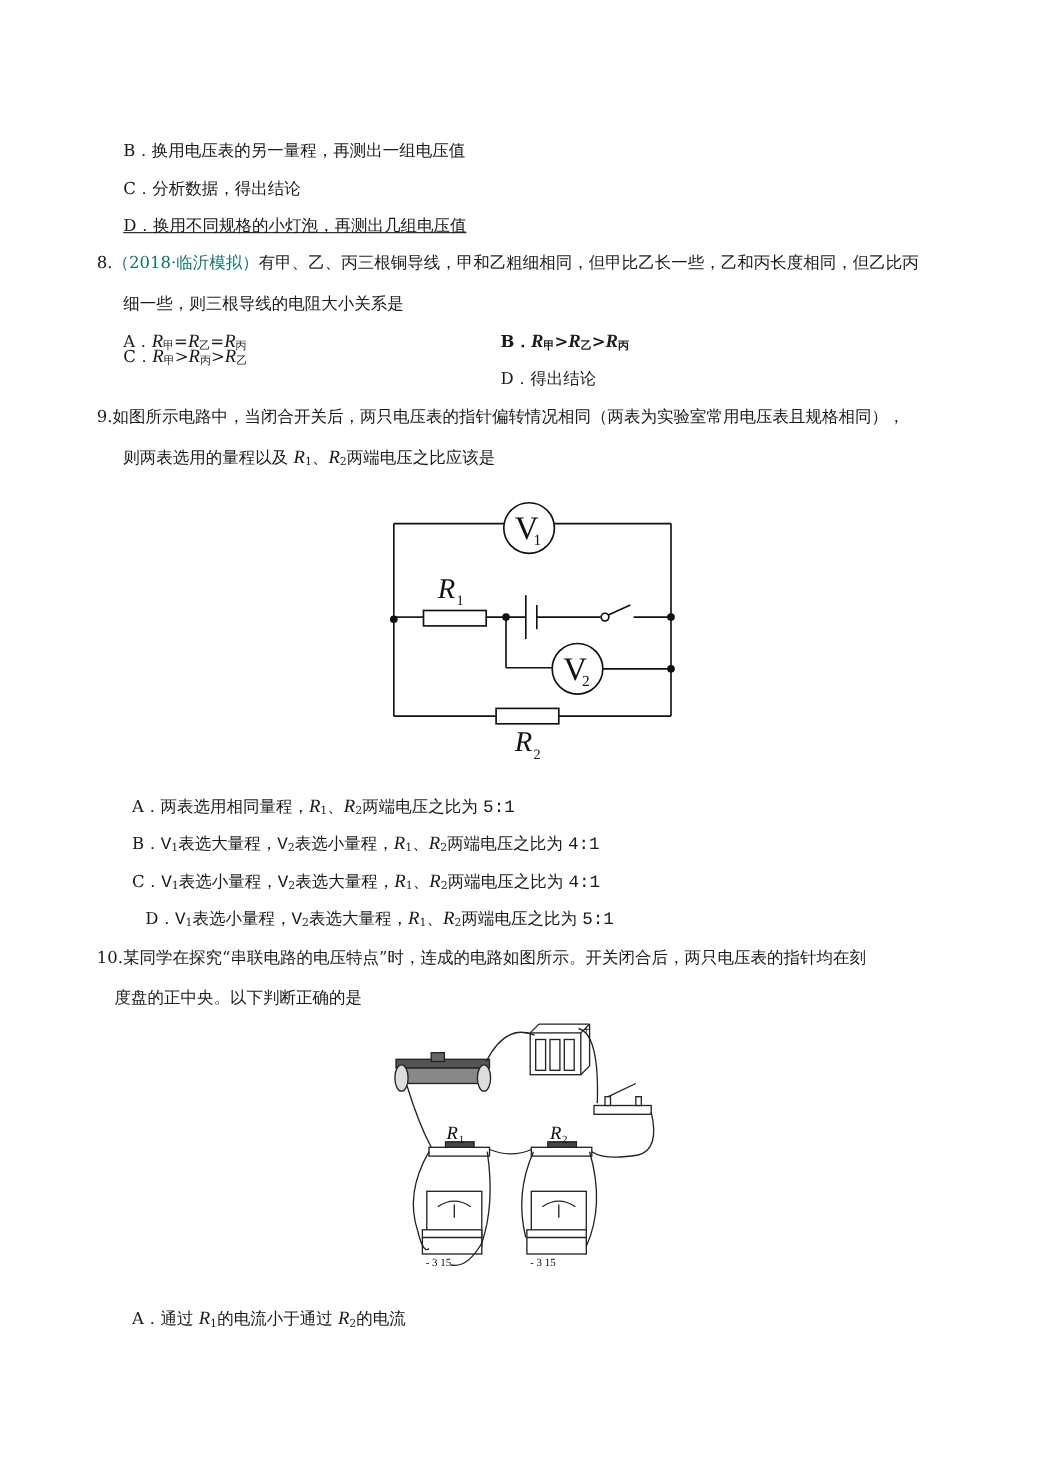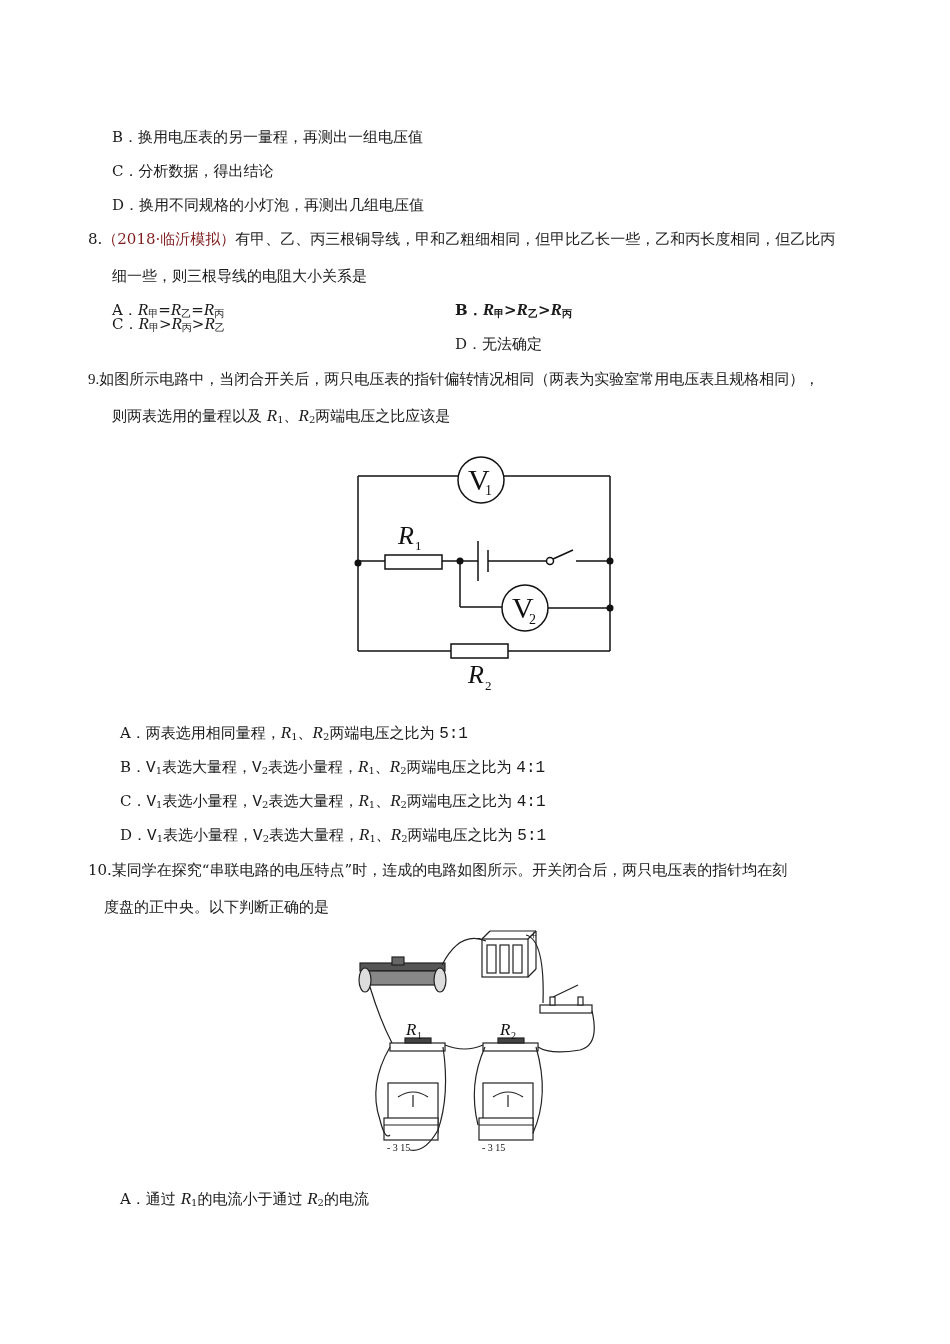--- a/index.html
+++ b/index.html
@@ -1,56 +1,56 @@
 <!DOCTYPE html>
 <html><head>
 <meta charset="utf-8">
 <style>
   html, body { margin: 0; padding: 0; background: #ffffff; }
   body { width: 950px; height: 1344px; position: relative; overflow: hidden;
          font-family: "DejaVu Serif", "Liberation Serif", serif; color: #1a1a1a; font-size: 15px; }
   .line { position: absolute; white-space: nowrap; line-height: 20px; }
-  .src { color: #7f1d1d; }
+  .src { color: #0f766e; }
   i.r { font-family: "Liberation Serif", serif; font-style: italic; font-size: 17px; }
   sub.s { font-size: 10px; vertical-align: -2px; }
   .latin { font-family: Liberation Mono, monospace; font-size: 16px; }
   svg text { font-family: "Liberation Serif", serif; }
 </style>
 </head>
 <body>
 
 <div class="line" style="left:112px;top:127px;">
   <span>B．</span><span>换用电压表的另一量程，再测出一组电压值</span>
 </div>
 <div class="line" style="left:112px;top:161px;">
   <span>C．</span><span>分析数据，得出结论</span>
 </div>
-<div class="line" style="left:112px;top:195px;">
+<div class="line" style="left:112px;top:195px;text-decoration:underline;">
   <span>D．</span><span>换用不同规格的小灯泡，再测出几组电压值</span>
 </div>
 
 <div class="line" style="left:88px;top:229px;">
   <span>8.</span><span class="src">（2018·临沂模拟）</span><span>有甲、乙、丙三根铜导线，甲和乙粗细相同，但甲比乙长一些，乙和丙长度相同，但乙比丙</span>
 </div>
 <div class="line" style="left:112px;top:266px;">细一些，则三根导线的电阻大小关系是</div>
 
 <div class="line" style="left:112px;top:300px;">
   <span>A．</span><i class="r">R</i><sub class="s">甲</sub><span>=</span><i class="r">R</i><sub class="s">乙</sub><span>=</span><i class="r">R</i><sub class="s">丙</sub>
 </div>
 <div class="line" style="left:455px;top:300px;font-weight:bold;">
   <span>B．</span><i class="r">R</i><sub class="s">甲</sub><span>&gt;</span><i class="r">R</i><sub class="s">乙</sub><span>&gt;</span><i class="r">R</i><sub class="s">丙</sub>
 </div>
 <div class="line" style="left:112px;top:314px;">
   <span>C．</span><i class="r">R</i><sub class="s">甲</sub><span>&gt;</span><i class="r">R</i><sub class="s">丙</sub><span>&gt;</span><i class="r">R</i><sub class="s">乙</sub>
 </div>
 <div class="line" style="left:455px;top:334px;">
-  <span>D．</span><span>无法确定</span>
+  <span>D．</span><span>得出结论</span>
 </div>
 
-<div class="line" style="left:88px;top:369px;font-family:Liberation Serif, serif;">
+<div class="line" style="left:88px;top:369px;">
   <span>9.</span><span>如图所示电路中，当闭合开关后，两只电压表的指针偏转情况相同（两表为实验室常用电压表且规格相同），</span>
 </div>
 <div class="line" style="left:112px;top:406px;text-align:center;">
   <span>则两表选用的量程以及 </span><i class="r">R</i><sub class="s">1</sub><span>、</span><i class="r">R</i><sub class="s">2</sub><span>两端电压之比应该是</span>
 </div>
 
 <svg style="position:absolute;left:340px;top:440px;" width="290" height="260" viewBox="0 0 290 260">
   <g stroke="#111" stroke-width="1.5" fill="none">
 
     <line x1="18" y1="36" x2="18" y2="211"></line>
@@ -99,21 +99,21 @@
 
 <div class="line" style="left:120px;top:723px;">
   <span>A．</span><span>两表选用相同量程，</span><i class="r">R</i><sub class="s">1</sub><span>、</span><i class="r">R</i><sub class="s">2</sub><span>两端电压之比为 </span><span class="latin">5:1</span>
 </div>
 <div class="line" style="left:120px;top:757px;">
   <span>B．</span><span class="latin">V</span><sub class="s">1</sub><span>表选大量程，</span><span class="latin">V</span><sub class="s">2</sub><span>表选小量程，</span><i class="r">R</i><sub class="s">1</sub><span>、</span><i class="r">R</i><sub class="s">2</sub><span>两端电压之比为 </span><span class="latin">4:1</span>
 </div>
 <div class="line" style="left:120px;top:791px;">
   <span>C．</span><span class="latin">V</span><sub class="s">1</sub><span>表选小量程，</span><span class="latin">V</span><sub class="s">2</sub><span>表选大量程，</span><i class="r">R</i><sub class="s">1</sub><span>、</span><i class="r">R</i><sub class="s">2</sub><span>两端电压之比为 </span><span class="latin">4:1</span>
 </div>
-<div class="line" style="left:120px;top:825px;">
+<div class="line" style="left:132px;top:825px;">
   <span>D．</span><span class="latin">V</span><sub class="s">1</sub><span>表选小量程，</span><span class="latin">V</span><sub class="s">2</sub><span>表选大量程，</span><i class="r">R</i><sub class="s">1</sub><span>、</span><i class="r">R</i><sub class="s">2</sub><span>两端电压之比为 </span><span class="latin">5:1</span>
 </div>
 
 <div class="line" style="left:88px;top:860px;">
   <span>10.</span><span>某同学在探究“串联电路的电压特点”时，连成的电路如图所示。开关闭合后，两只电压表的指针均在刻</span>
 </div>
 <div class="line" style="left:104px;top:897px;">度盘的正中央。以下判断正确的是</div>
 
 <svg style="position:absolute;left:350px;top:925px;" width="260" height="235" viewBox="0 0 260 235">
   <g stroke="#222" stroke-width="1.2" fill="none">

